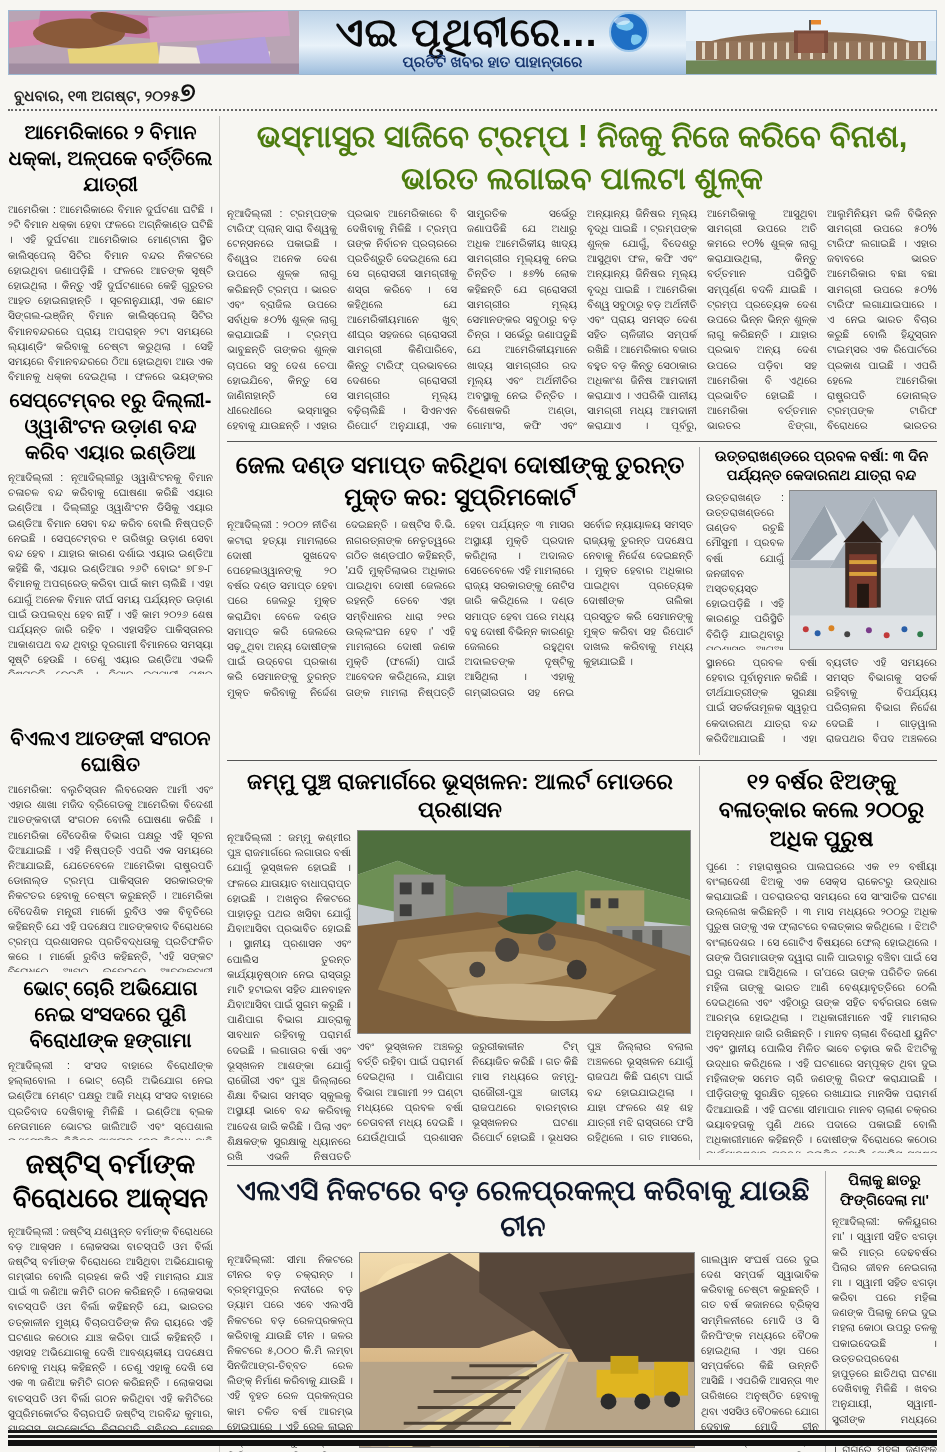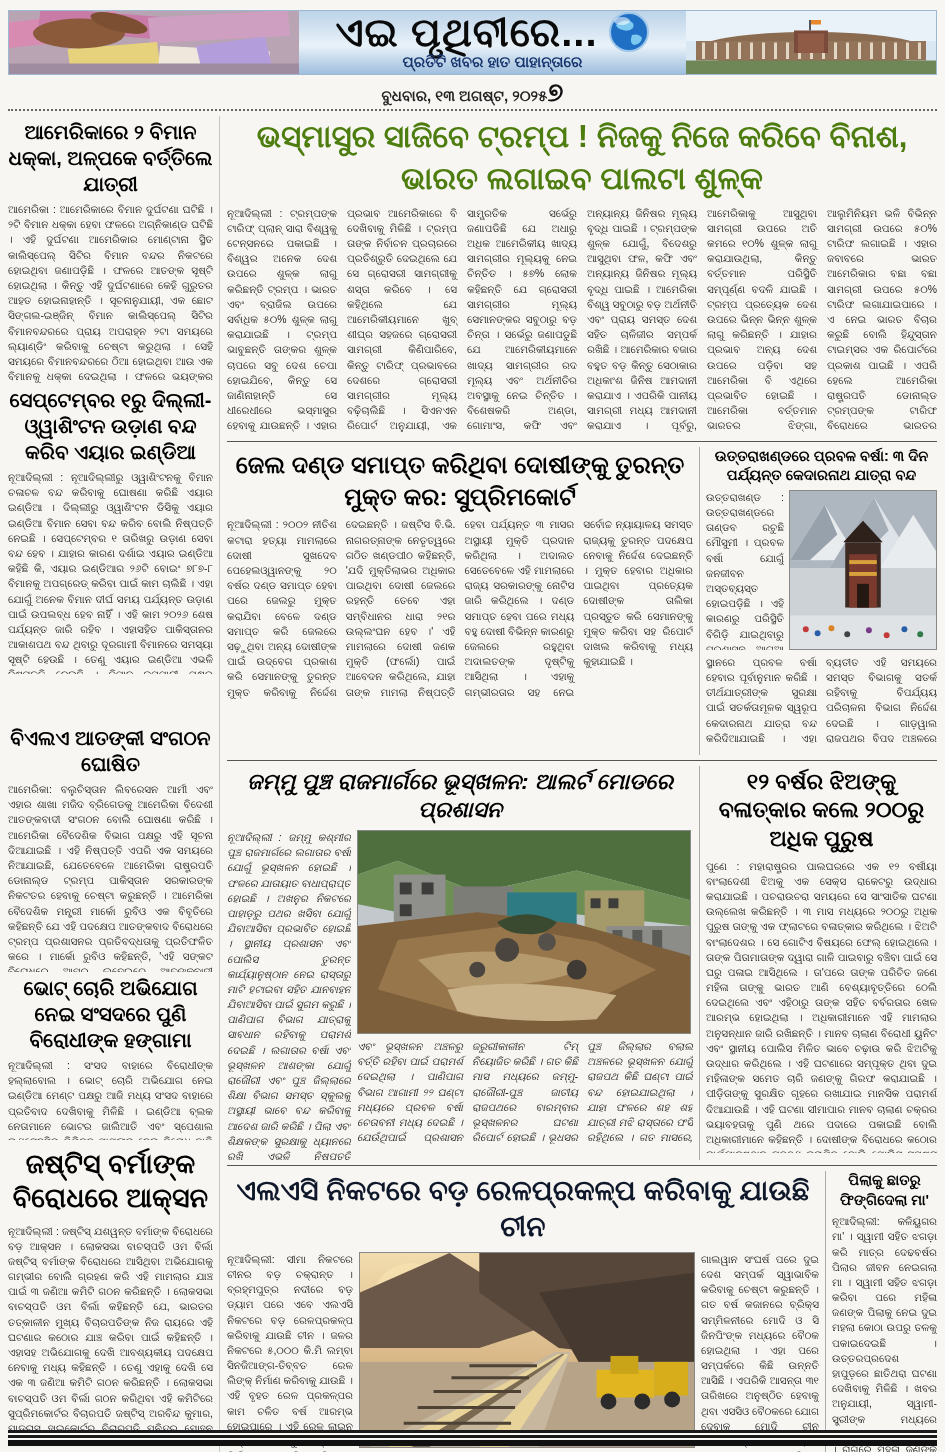--- a/index.html
+++ b/index.html
@@ -9,21 +9,21 @@
   
   .banner { margin:10px 8px 0 8px; height:65px; display:flex; align-items:flex-start;
             background:linear-gradient(180deg,#bcd3e8 0%,#e9f2f9 55%,#9fbedd 100%);
             border:1px solid #9db8d2; }
   .banner svg { display:block; height:100%; }
   .banner-center { flex:1; display:flex; flex-direction:column; justify-content:center; align-items:center; }
   .title-row { display:flex; align-items:center; gap:10px; }
   .paper-title { font-size:40px; font-weight:bold; color:#0a0a0a; letter-spacing:1px; line-height:1; }
   .tagline { font-size:15px; font-weight:bold; color:#16356e; margin-top:0; }
 
-  .dateline { display:flex; justify-content:center; align-items:flex-end; padding:4px 14px 0 14px; }
+  .dateline { display:flex; justify-content:flex-start; align-items:flex-end; padding:4px 14px 0 14px; }
   .date-text { font-size:15px; font-weight:bold; color:#222; }
   .page-number { font-size:26px; font-weight:bold; color:#111; line-height:1; }
   .dotted { border-top:2px dotted #666; margin:4px 8px 5px 8px; }
 
   
   .content { display:flex; padding:0 8px; }
   .rail { width:222px; padding-right:6px; border-right:1px solid #c6c6c2; }
   .mainarea { flex:1; padding-left:7px; }
 
   .rail article { overflow:hidden; padding-bottom:4px; }
@@ -41,21 +41,21 @@
   .band { display:flex; }
   .sc { width:466px; }
   .headline-lg { font-size:24px; line-height:1.35; text-align:center; color:#000; font-weight:bold; padding:2px 0 4px 0; }
   .cols4 { column-count:4; column-gap:9px; height:202px; }
   .ked { flex:1; }
   .headline-sm { font-size:14.5px; line-height:1.35; text-align:center; font-weight:bold; color:#000; padding-bottom:4px; }
   .ked-row { display:flex; gap:5px; }
   .ked-side { width:78px; }
   .cols2 { column-count:2; column-gap:9px; height:100px; margin-top:5px; }
 
-  .land { width:466px;font-style:italic; }
+  .land { width:466px; }
   .headline-md { font-size:22px; line-height:1.3; text-align:center; font-weight:bold; color:#000; padding:2px 0 5px 0; }
   .land-row { display:flex; gap:6px; }
   .land-side { width:124px; height:330px; }
   .land-main { flex:1; }
   .cols3 { column-count:3; column-gap:9px; height:118px; margin-top:5px; }
   .rape { flex:1; }
   .one-col { height:294px; }
 
   .china { width:592px; }
   .headline-xl2 { font-size:28px; line-height:1.3; text-align:center; font-weight:bold; color:#0f172a; padding:2px 0 6px 0; }

